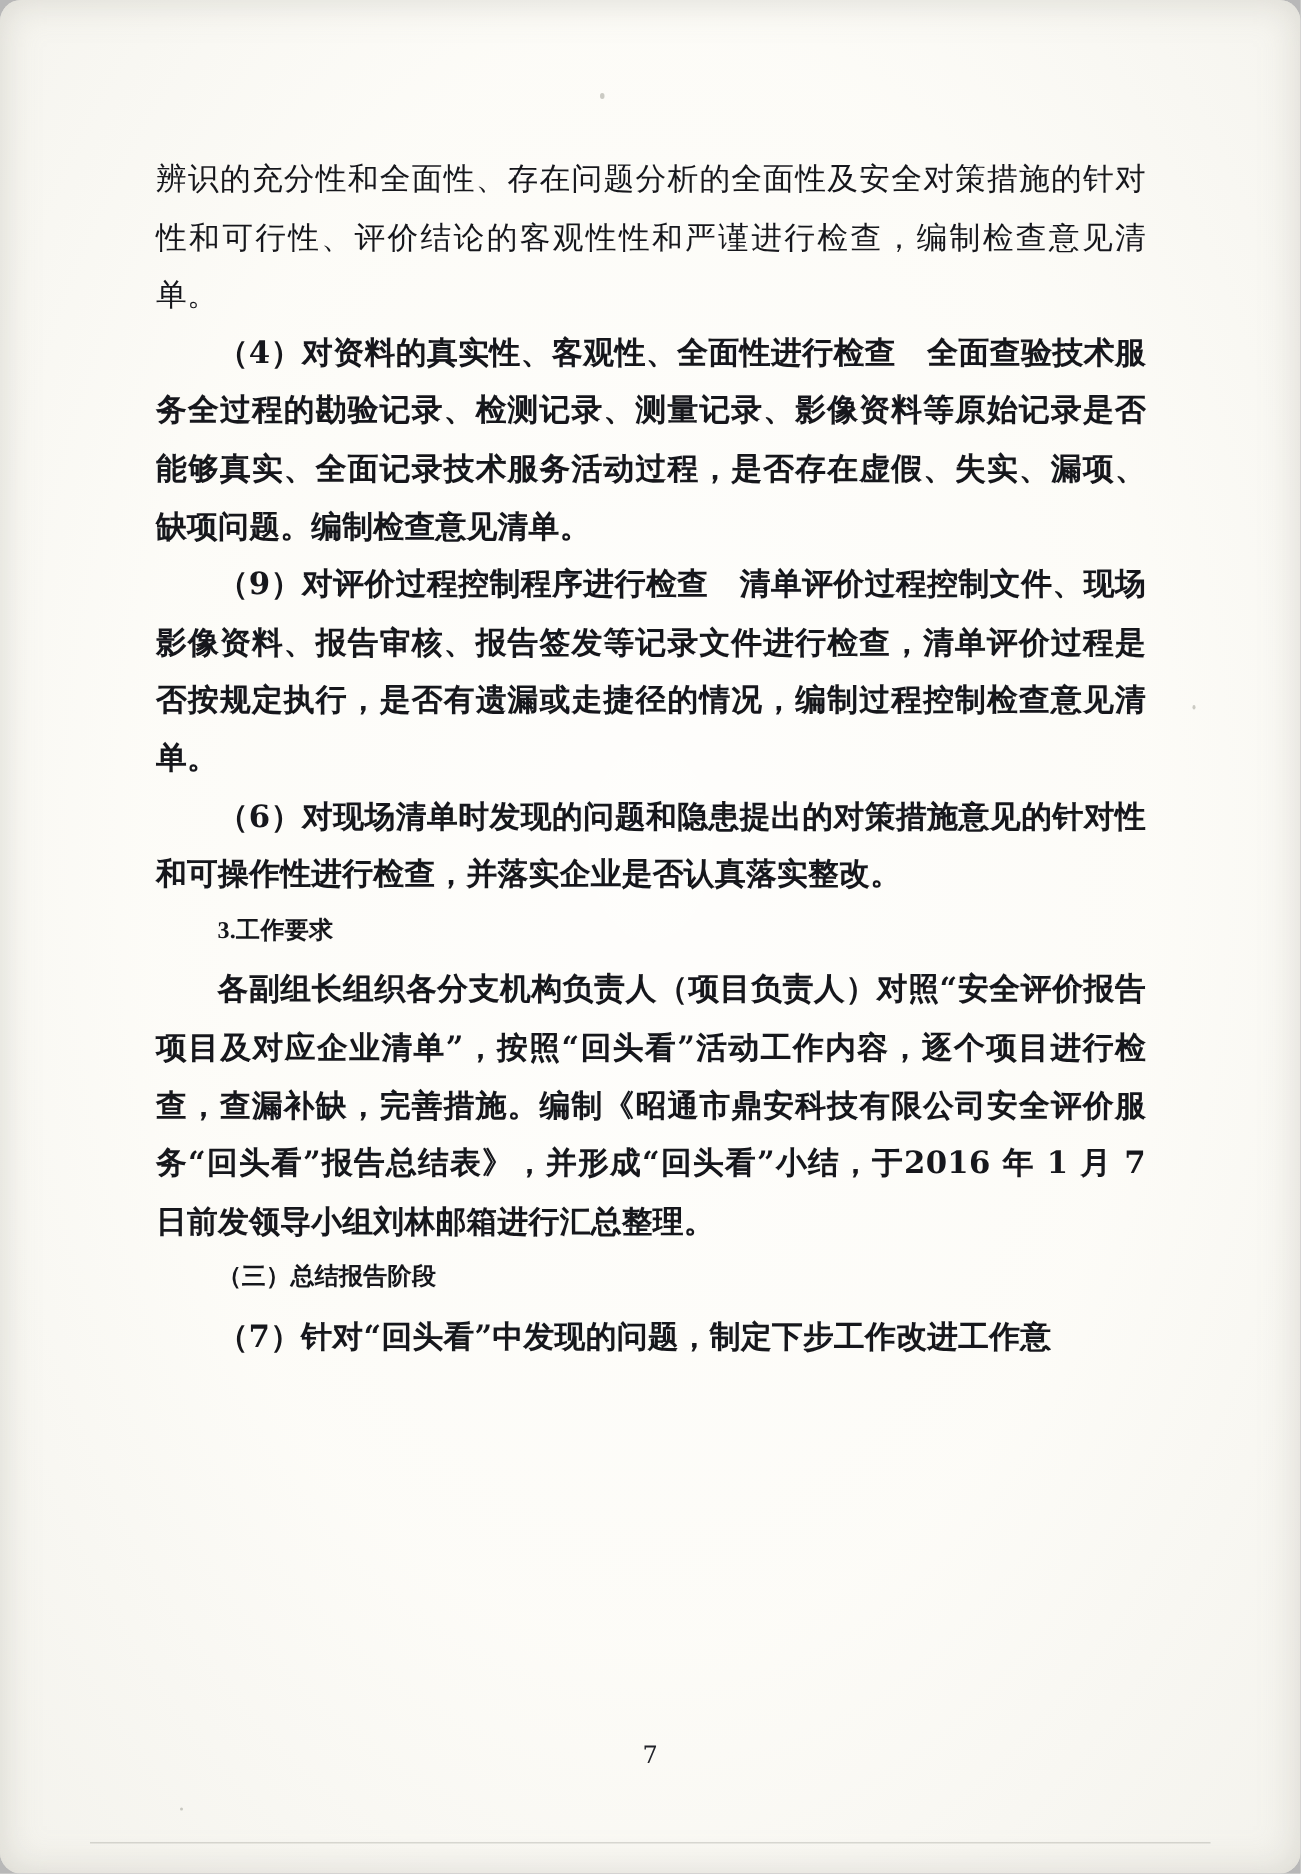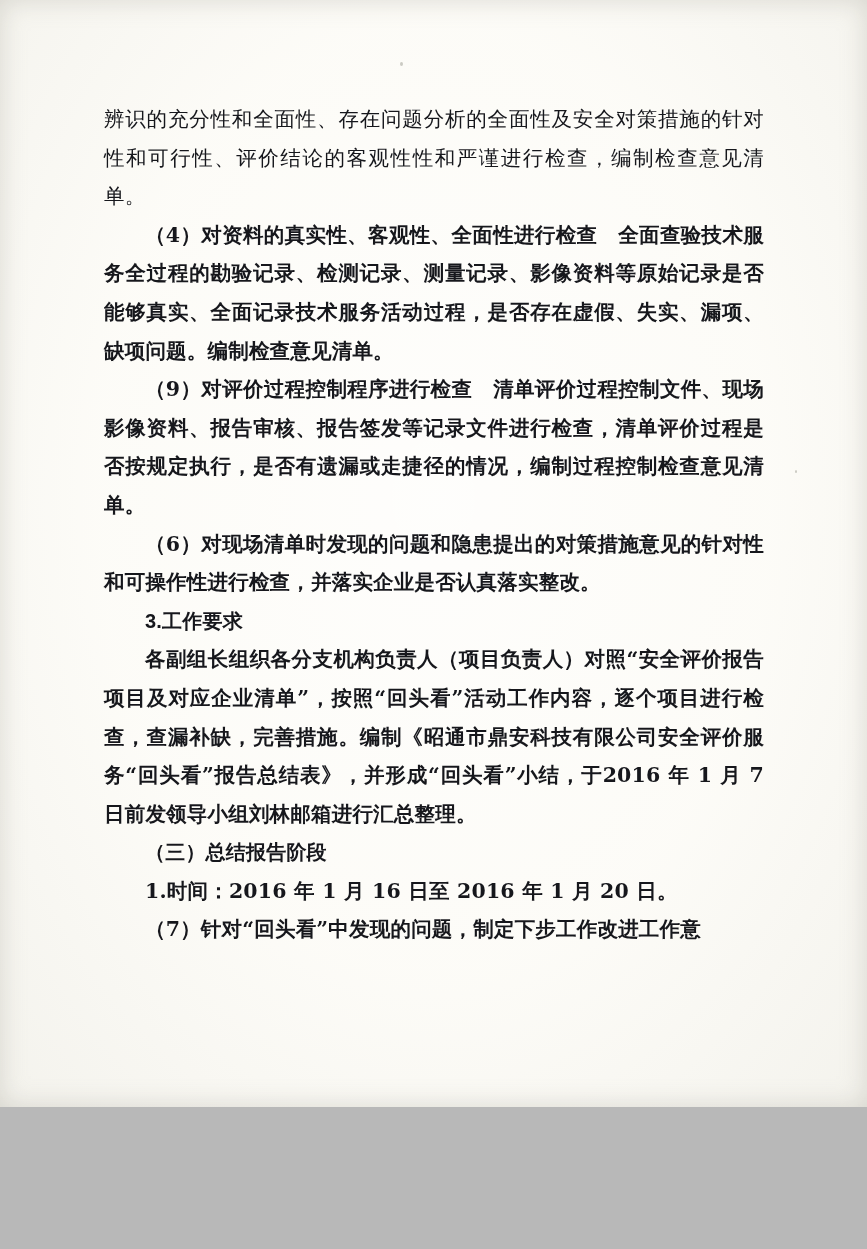--- a/index.html
+++ b/index.html
@@ -3,24 +3,25 @@
 <meta charset="utf-8">
 <style>
   html, body {
     margin: 0;
     padding: 0;
     background: #b8b8b8;
   }
   .page {
     position: relative;
     width: 867px;
-    height: 1107px;
+    height: 1249px;
     background: #fdfcf8;
     overflow: hidden;
     box-sizing: border-box;
+    border-radius: 14px;
   }
   
   .paper-tint {
     position: absolute;
     inset: 0;
     background:
       radial-gradient(ellipse at 50% 45%, rgba(255,255,255,0.55) 0%, rgba(250,249,243,0.15) 55%, rgba(232,231,223,0.45) 100%);
     pointer-events: none;
   }
   .edge-shadow {
@@ -50,22 +51,22 @@
   p {
     margin: 0;
   }
   .indent {
     text-indent: 41px;
     font-weight: bold;
   }
   .heading-sub {
     text-indent: 41px;
     font-weight: bold;
-    font-family: Liberation Sans, sans-serif;
-    font-size: 20px;
+    font-family: Liberation Serif, serif;
+    font-size: 16px;
   }
   .gap-before {
   }
   .page-number {
     position: absolute;
     left: 0;
     right: 0;
     top: 1160px;
     text-align: center;
     font-family: "DejaVu Serif", "Liberation Serif", serif;
@@ -92,20 +93,19 @@
   <div class="speck" style="left:795px; top:470px; width:2px; height:3px;"></div>
 
   <div class="content">
     <p>辨识的充分性和全面性、存在问题分析的全面性及安全对策措施的针对性和可行性、评价结论的客观性性和严谨进行检查，编制检查意见清单。</p>
     <p class="indent">（4）对资料的真实性、客观性、全面性进行检查　全面查验技术服务全过程的勘验记录、检测记录、测量记录、影像资料等原始记录是否能够真实、全面记录技术服务活动过程，是否存在虚假、失实、漏项、缺项问题。编制检查意见清单。</p>
     <p class="indent">（9）对评价过程控制程序进行检查　清单评价过程控制文件、现场影像资料、报告审核、报告签发等记录文件进行检查，清单评价过程是否按规定执行，是否有遗漏或走捷径的情况，编制过程控制检查意见清单。</p>
     <p class="indent">（6）对现场清单时发现的问题和隐患提出的对策措施意见的针对性和可操作性进行检查，并落实企业是否认真落实整改。</p>
     <p class="heading-sub">3.工作要求</p>
     <p class="indent">各副组长组织各分支机构负责人（项目负责人）对照“安全评价报告项目及对应企业清单”，按照“回头看”活动工作内容，逐个项目进行检查，查漏补缺，完善措施。编制《昭通市鼎安科技有限公司安全评价服务“回头看”报告总结表》，并形成“回头看”小结，于2016 年 1 月 7 日前发领导小组刘林邮箱进行汇总整理。</p>
     <p class="heading-sub gap-before">（三）总结报告阶段</p>
-    <p class="indent gap-before">1.时间：2016 年 1 月 16 日至 2016 年 1 月 20 日。</p>
     <p class="indent">（7）针对“回头看”中发现的问题，制定下步工作改进工作意</p>
   </div>
 
   <div class="page-number">7</div>
   <div class="bottom-rule"></div>
   <div class="edge-shadow"></div>
 </div>
 
 </body></html>

